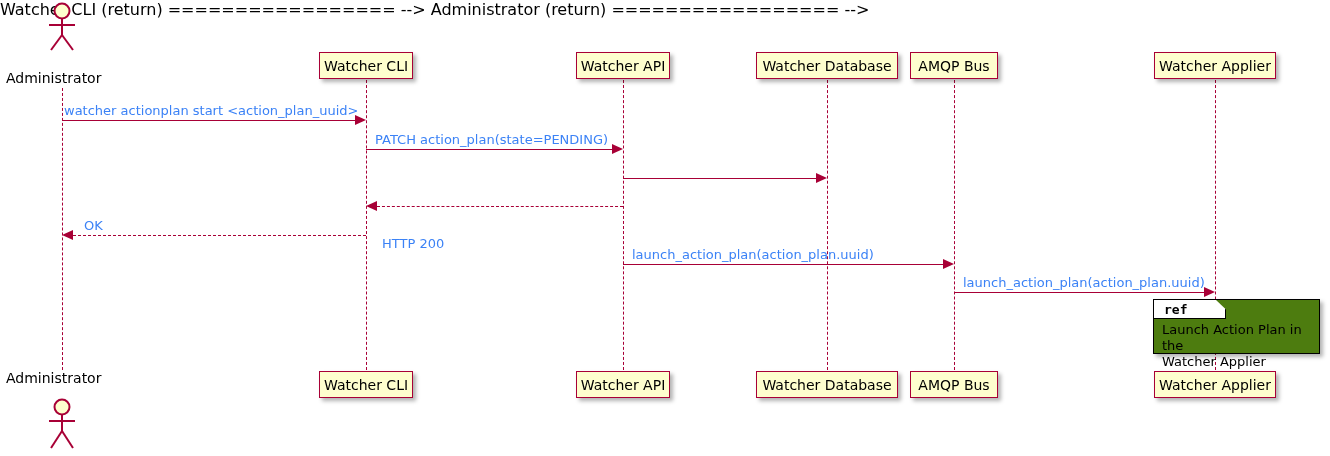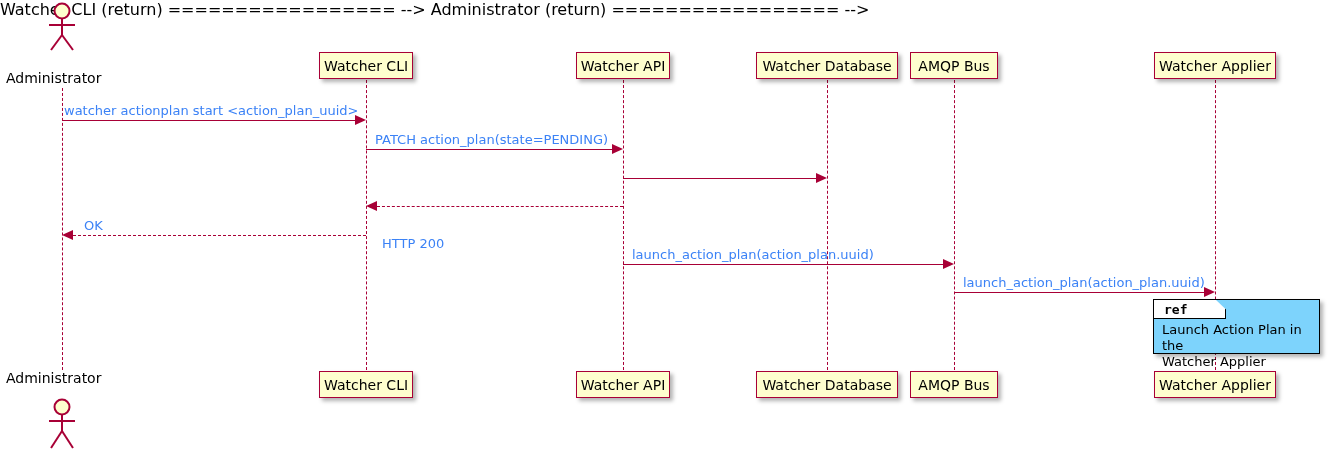--- a/index.html
+++ b/index.html
@@ -89,21 +89,21 @@
     font-size: 13px;
     color: #3b82f6;
     white-space: nowrap;
     line-height: 1;
   }
 
   
   .ref-box {
     position: absolute;
     box-sizing: border-box;
-    background: #7dd3fc;
+    background: #4d7c0f;
     border: 1.5px solid #000000;
     box-shadow: 3px 3px 4px rgba(0,0,0,0.30);
   }
   .ref-tab {
     position: absolute;
     left: 0;
     top: 0;
     height: 19px;
     box-sizing: border-box;
     border-right: 1.5px solid #000000;

